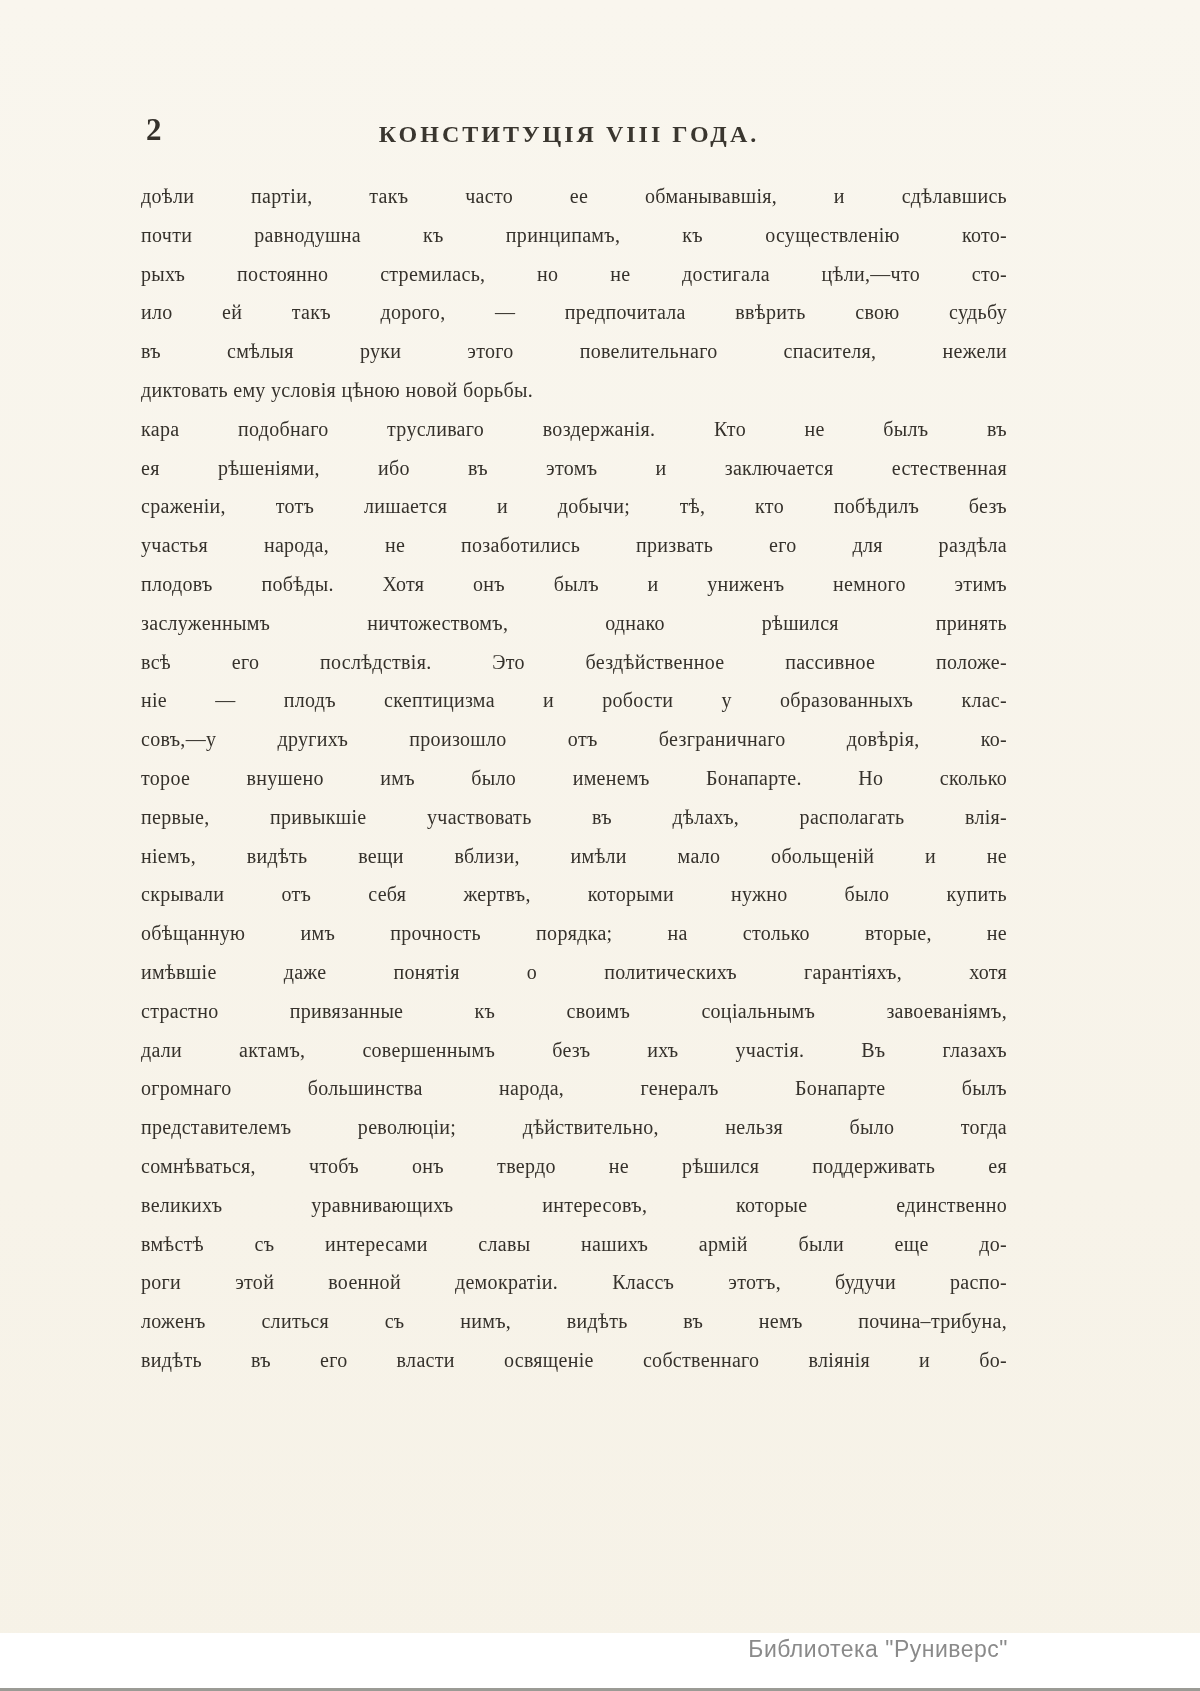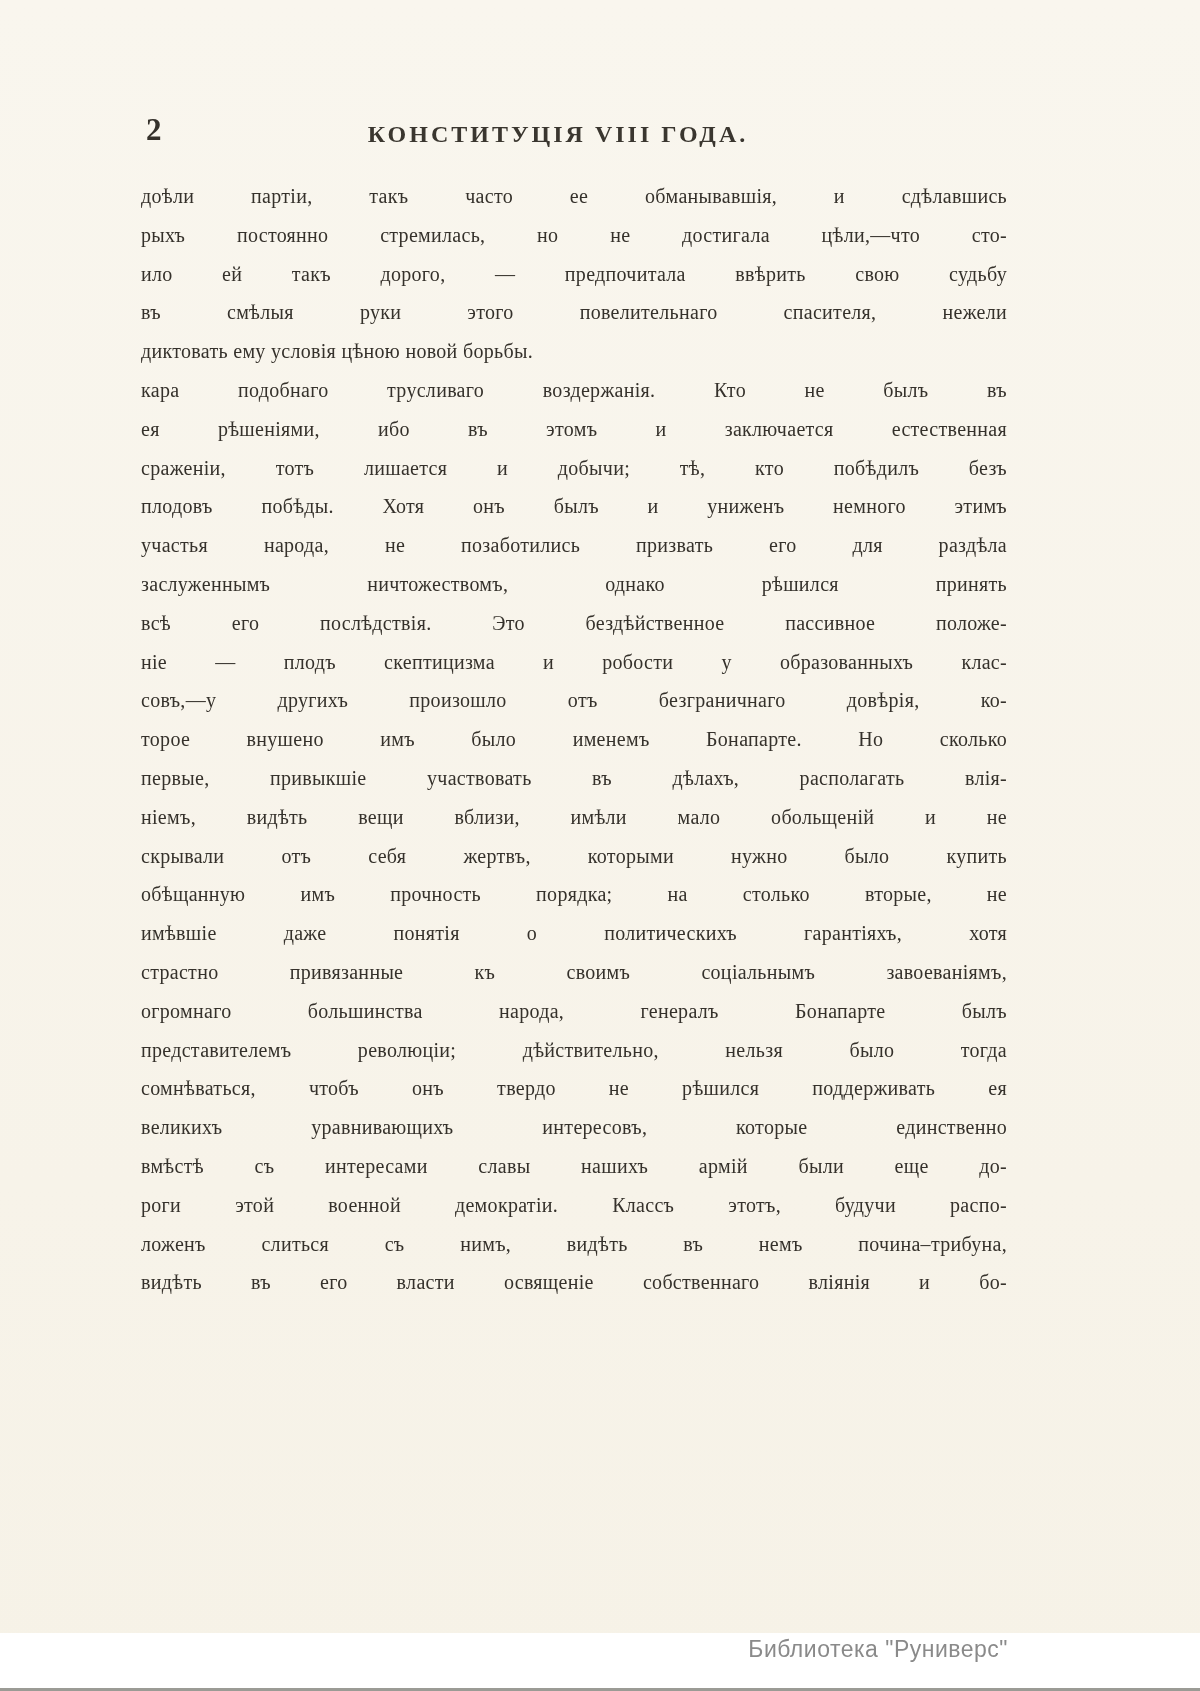--- a/index.html
+++ b/index.html
@@ -26,21 +26,21 @@
   .page-number {
     position: absolute;
     left: 146px;
     top: 112px;
     font-size: 31px;
     font-weight: bold;
     letter-spacing: 1px;
   }
   .running-header {
     position: absolute;
-    left: 125px;
+    left: 136px;
     top: 121px;
     width: 866px;
     text-align: center;
     font-size: 24px;
     font-weight: bold;
     letter-spacing: 3px;
     color: #3a362f;
   }
   .body-text {
     position: absolute;
@@ -92,40 +92,42 @@
 <body>
 
 <div class="scan-page">
 
   <div class="page-number">2</div>
 
   <div class="running-header">КОНСТИТУЦІЯ VIII ГОДА.</div>
 
   <div class="body-text">
     <div class="line">доѣли партіи, такъ часто ее обманывавшія, и сдѣлавшись</div>
+    <div class="line">почти равнодушна къ принципамъ, къ осуществленію кото-</div>
     <div class="line">рыхъ постоянно стремилась, но не достигала цѣли,—что сто-</div>
     <div class="line">ило ей такъ дорого, — предпочитала ввѣрить свою судьбу</div>
     <div class="line">въ смѣлыя руки этого повелительнаго спасителя, нежели</div>
     <div class="line short">диктовать ему условія цѣною новой борьбы.</div>
     <div class="line">кара подобнаго трусливаго воздержанія. Кто не былъ въ</div>
     <div class="line">ея рѣшеніями, ибо въ этомъ и заключается естественная</div>
     <div class="line">сраженіи, тотъ лишается и добычи; тѣ, кто побѣдилъ безъ</div>
+    <div class="line">участья народа, не позаботились призвать его для раздѣла</div>
     <div class="line">плодовъ побѣды. Хотя онъ былъ и униженъ немного этимъ</div>
-    <div class="line">участья народа, не позаботились призвать его для раздѣла</div>
     <div class="line">заслуженнымъ ничтожествомъ, однако рѣшился принять</div>
     <div class="line">всѣ его послѣдствія. Это бездѣйственное пассивное положе-</div>
     <div class="line">ніе — плодъ скептицизма и робости у образованныхъ клас-</div>
     <div class="line">совъ,—у другихъ произошло отъ безграничнаго довѣрія, ко-</div>
     <div class="line">торое внушено имъ было именемъ Бонапарте. Но сколько</div>
     <div class="line">первые, привыкшіе участвовать въ дѣлахъ, располагать влія-</div>
     <div class="line">ніемъ, видѣть вещи вблизи, имѣли мало обольщеній и не</div>
     <div class="line">скрывали отъ себя жертвъ, которыми нужно было купить</div>
     <div class="line">обѣщанную имъ прочность порядка; на столько вторые, не</div>
     <div class="line">имѣвшіе даже понятія о политическихъ гарантіяхъ, хотя</div>
     <div class="line">страстно привязанные къ своимъ соціальнымъ завоеваніямъ,</div>
+    <div class="line">дали актамъ, совершеннымъ безъ ихъ участія. Въ глазахъ</div>
     <div class="line">огромнаго большинства народа, генералъ Бонапарте былъ</div>
     <div class="line">представителемъ революціи; дѣйствительно, нельзя было тогда</div>
     <div class="line">сомнѣваться, чтобъ онъ твердо не рѣшился поддерживать ея</div>
     <div class="line">великихъ уравнивающихъ интересовъ, которые единственно</div>
     <div class="line">вмѣстѣ съ интересами славы нашихъ армій были еще до-</div>
     <div class="line">роги этой военной демократіи. Классъ этотъ, будучи распо-</div>
     <div class="line">ложенъ слиться съ нимъ, видѣть въ немъ почина–трибуна,</div>
     <div class="line">видѣть въ его власти освященіе собственнаго вліянія и бо-</div>
   </div>
 

